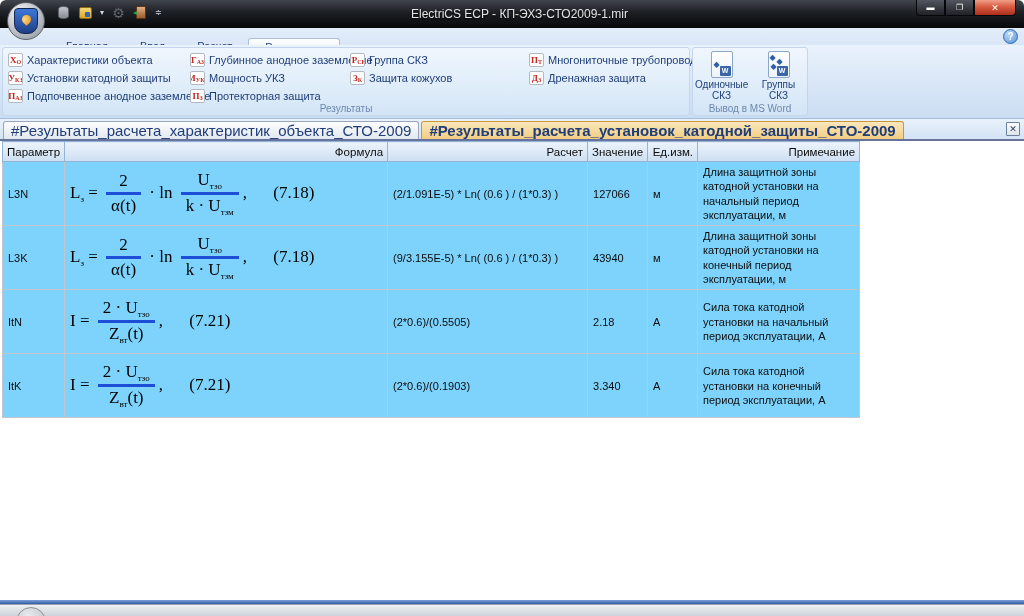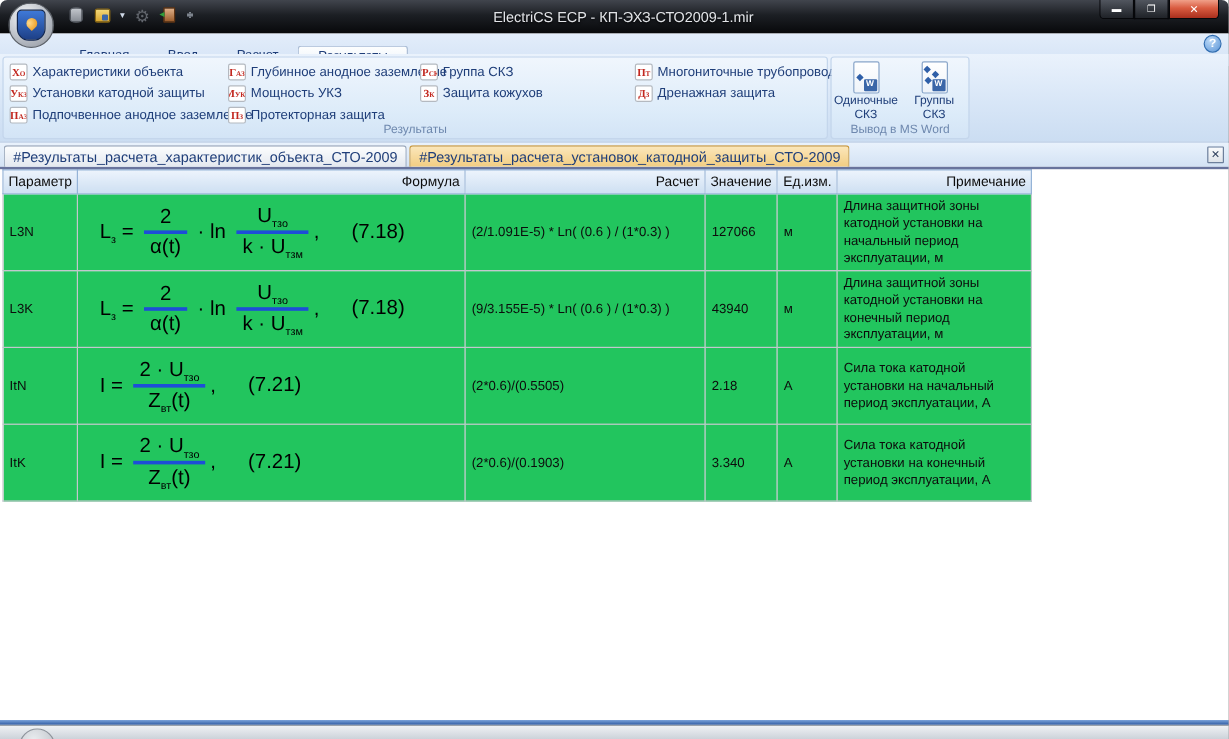--- a/index.html
+++ b/index.html
@@ -79,38 +79,38 @@
            border:1px solid #8aa6c9; border-radius:2px; position:relative; }
   .wicon .wsq { position:absolute; right:1px; bottom:1px; width:11px; height:10px; background:#3a66a8;
            color:#fff; font-size:7px; font-weight:bold; line-height:10px; text-align:center; border-radius:1px; }
   .wicon .dm { position:absolute; color:#2f5fa8; font-size:8px; line-height:8px; }
   .bigbtn .blabel { font-size:10px; line-height:11px; color:#1f3e79; }
 
   
   .docarea { position:absolute; top:119px; left:0; right:0; bottom:16px; background:#fff; }
   .doctabs { height:22px; background:linear-gradient(#e9f2fc,#d3e2f4); border-bottom:2px solid #68739c;
              display:flex; align-items:flex-end; padding-left:3px; position:relative; }
-  .dtab { height:18px; display:flex; align-items:center; padding:0 7px; font-size:12px; color:#1f3e79;
+  .dtab { height:18px; display:flex; align-items:center; padding:0 7px; font-size:15px; color:#1f3e79;
           border:1px solid #9aa6b8; border-bottom:none; border-radius:3px 3px 0 0; margin-right:2px;
           background:linear-gradient(#fcfdfe,#e3e8ef); white-space:nowrap; }
-  .dtab.active { background:linear-gradient(#fbe7bb,#f2cd82); border-color:#c9973b; }
+  .dtab.active { background:linear-gradient(#fbe7bb,#f2cd82); border-color:#c9973b;font-weight:bold; }
   .dclose { position:absolute; right:4px; top:3px; width:14px; height:14px; border:1px solid #6d7f9b;
             background:linear-gradient(#fafbfc,#dfe4ea); font-size:9px; color:#30415e;
             display:flex; align-items:center; justify-content:center; border-radius:1px; }
 
   table.tbl { border-collapse:collapse; margin-left:2px; table-layout:fixed; }
   .tbl th { height:20px; background:linear-gradient(#ecf3fc,#cddff2); border:1px solid #95b3d7;
             font-size:11.5px; font-weight:normal; color:#0c0c0c; text-align:right; padding:1px 4px;
             white-space:nowrap; overflow:hidden; }
   .tbl td { border:1px solid #c3c7cd; font-size:11px; color:#0c0c0c; padding:3px 5px;
-            vertical-align:middle; background:#22c55e; height:64px; }
+            vertical-align:middle; background:#7dd3fc; height:64px; }
   .tbl td.note { line-height:1.3; }
 
   
-  .math { font-family:Liberation Sans, sans-serif; font-size:17px; color:#000; white-space:nowrap;margin-left:13px; }
+  .math { font-family:Liberation Serif, serif; font-size:17px; color:#000; white-space:nowrap; }
   .frac { display:inline-block; vertical-align:middle; text-align:center; margin:0 4px; }
   .frac .fnum, .frac .fden { display:block; padding:1px 5px; }
   .frac .fden { border-top:3px solid #1d4ed8; }
   .math sub { font-size:9px; }
   .mref { margin-left:22px; }
 
   
   .winbottom { position:absolute; left:0; right:0; top:600px; height:4px;
                background:linear-gradient(#7ba3da,#2f5ca3); }
   .taskbar { position:absolute; left:0; right:0; top:604px; height:12px;

